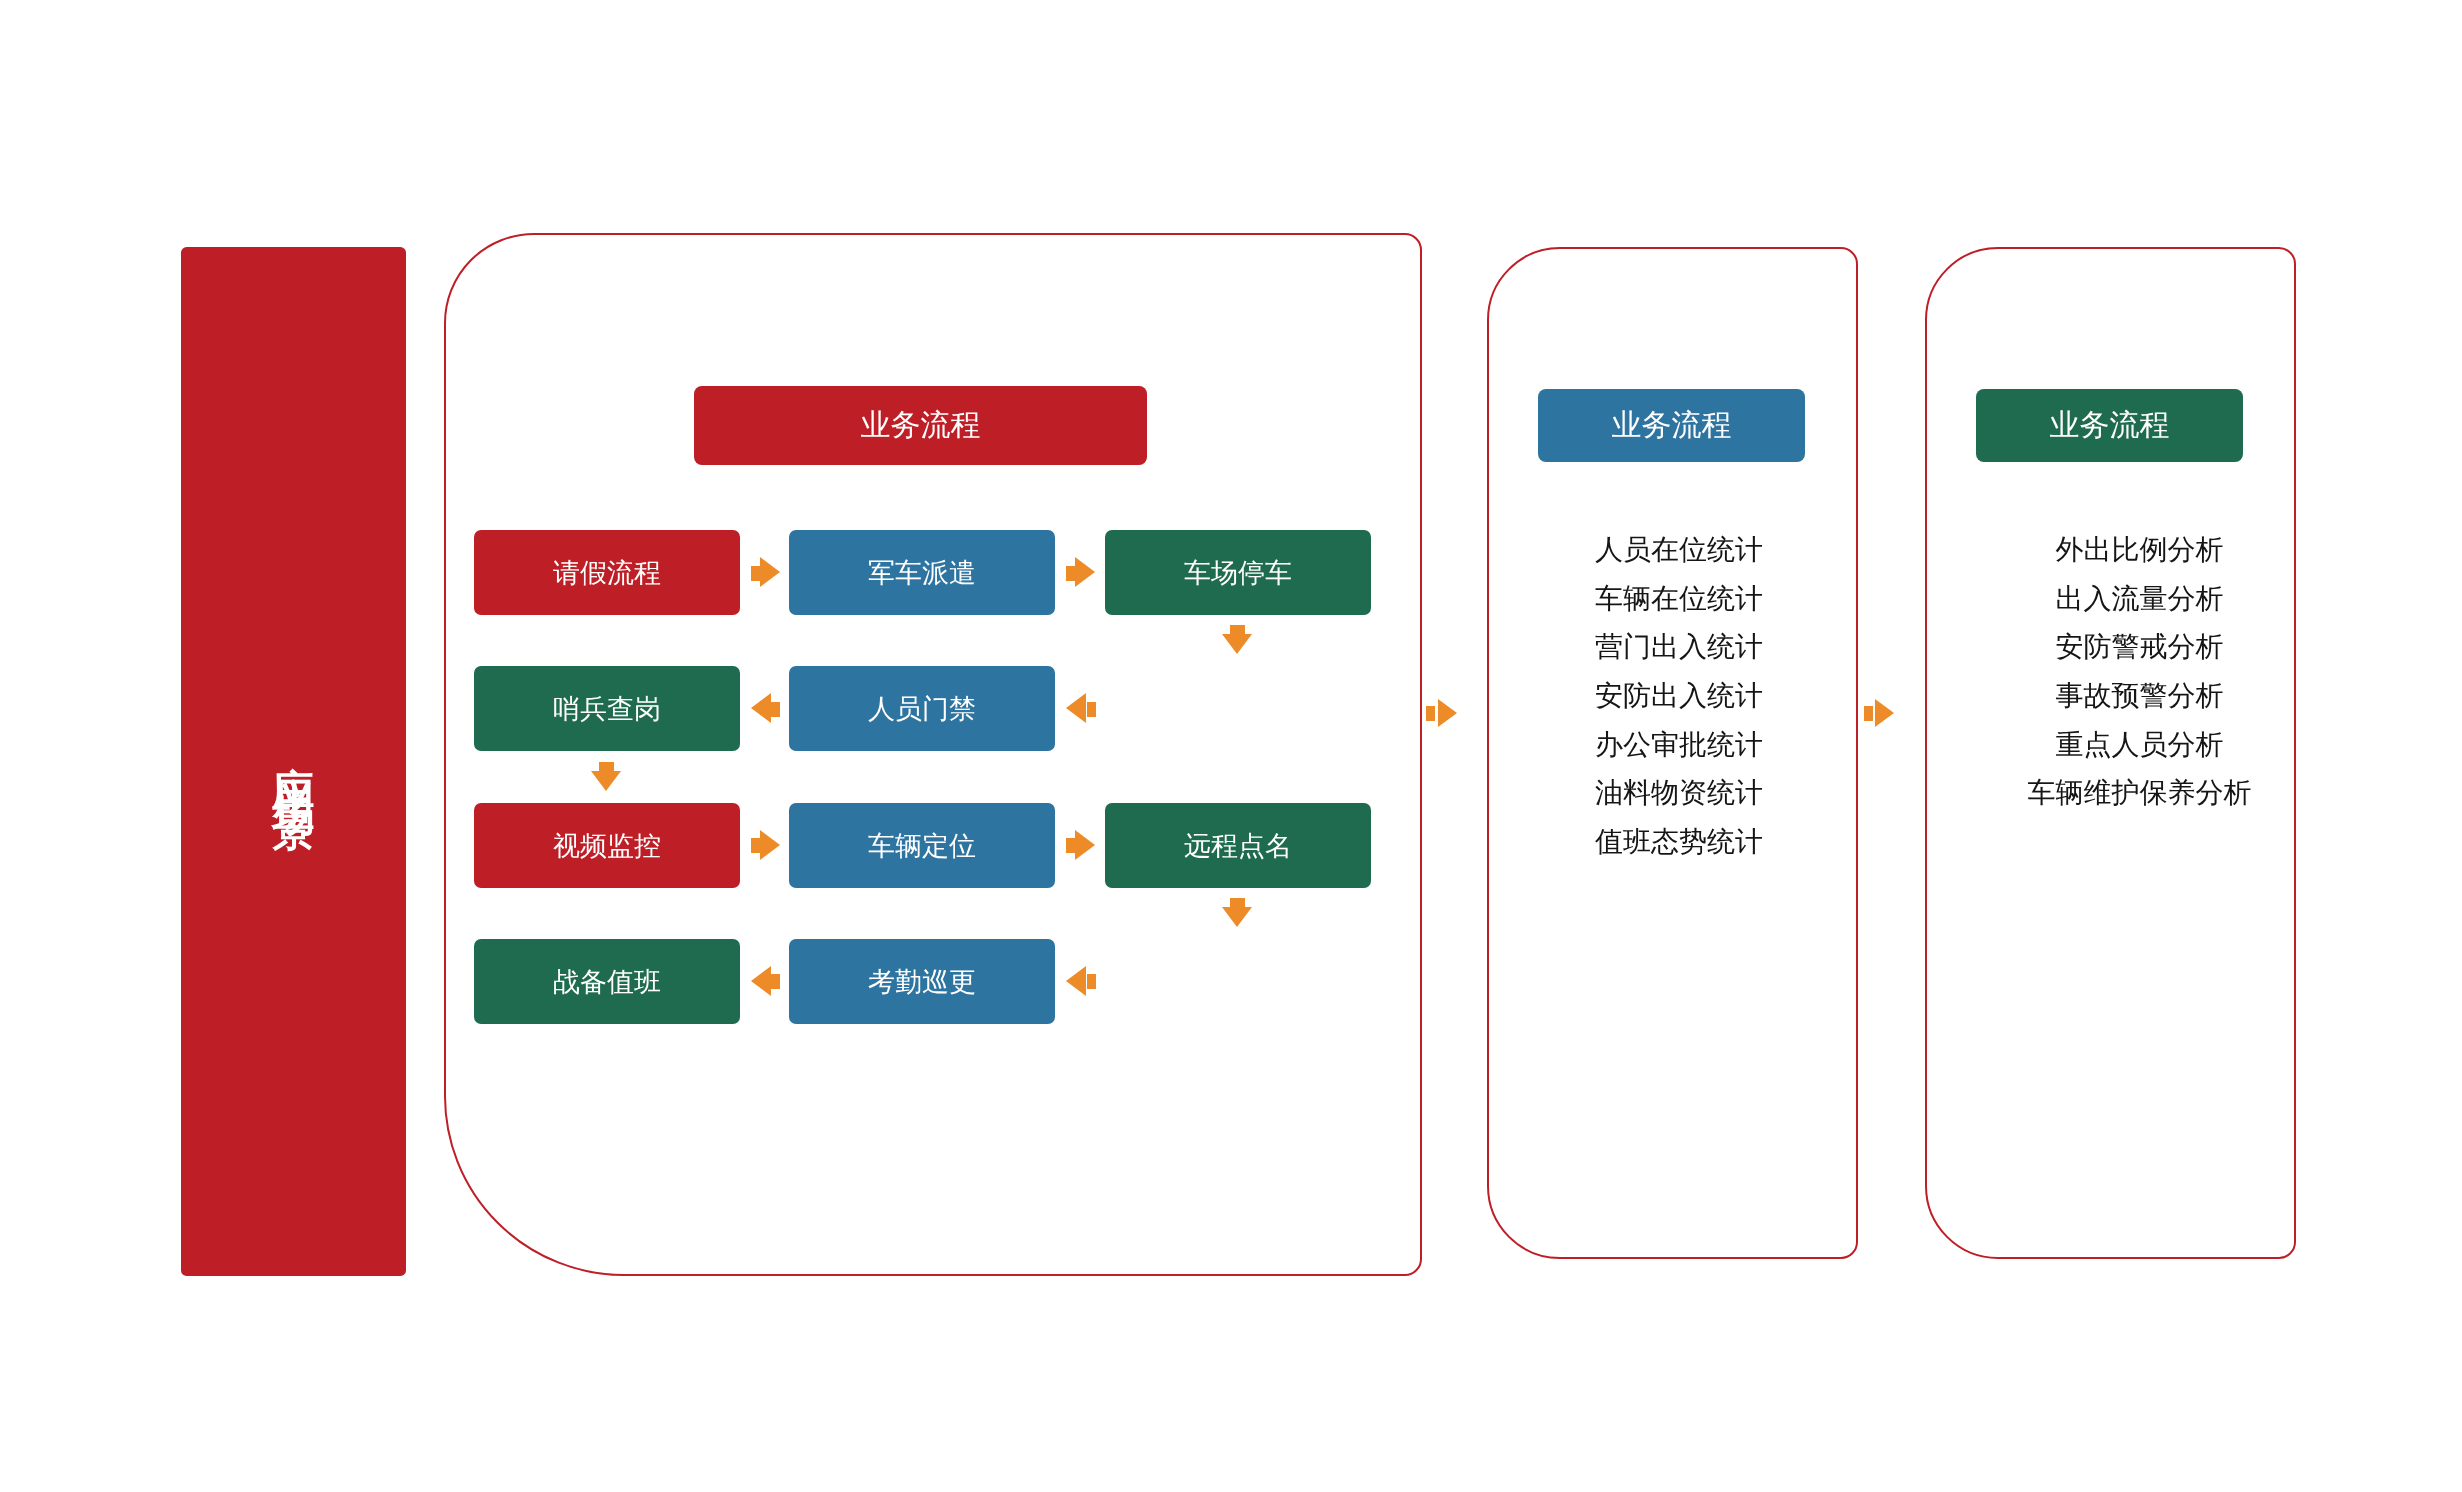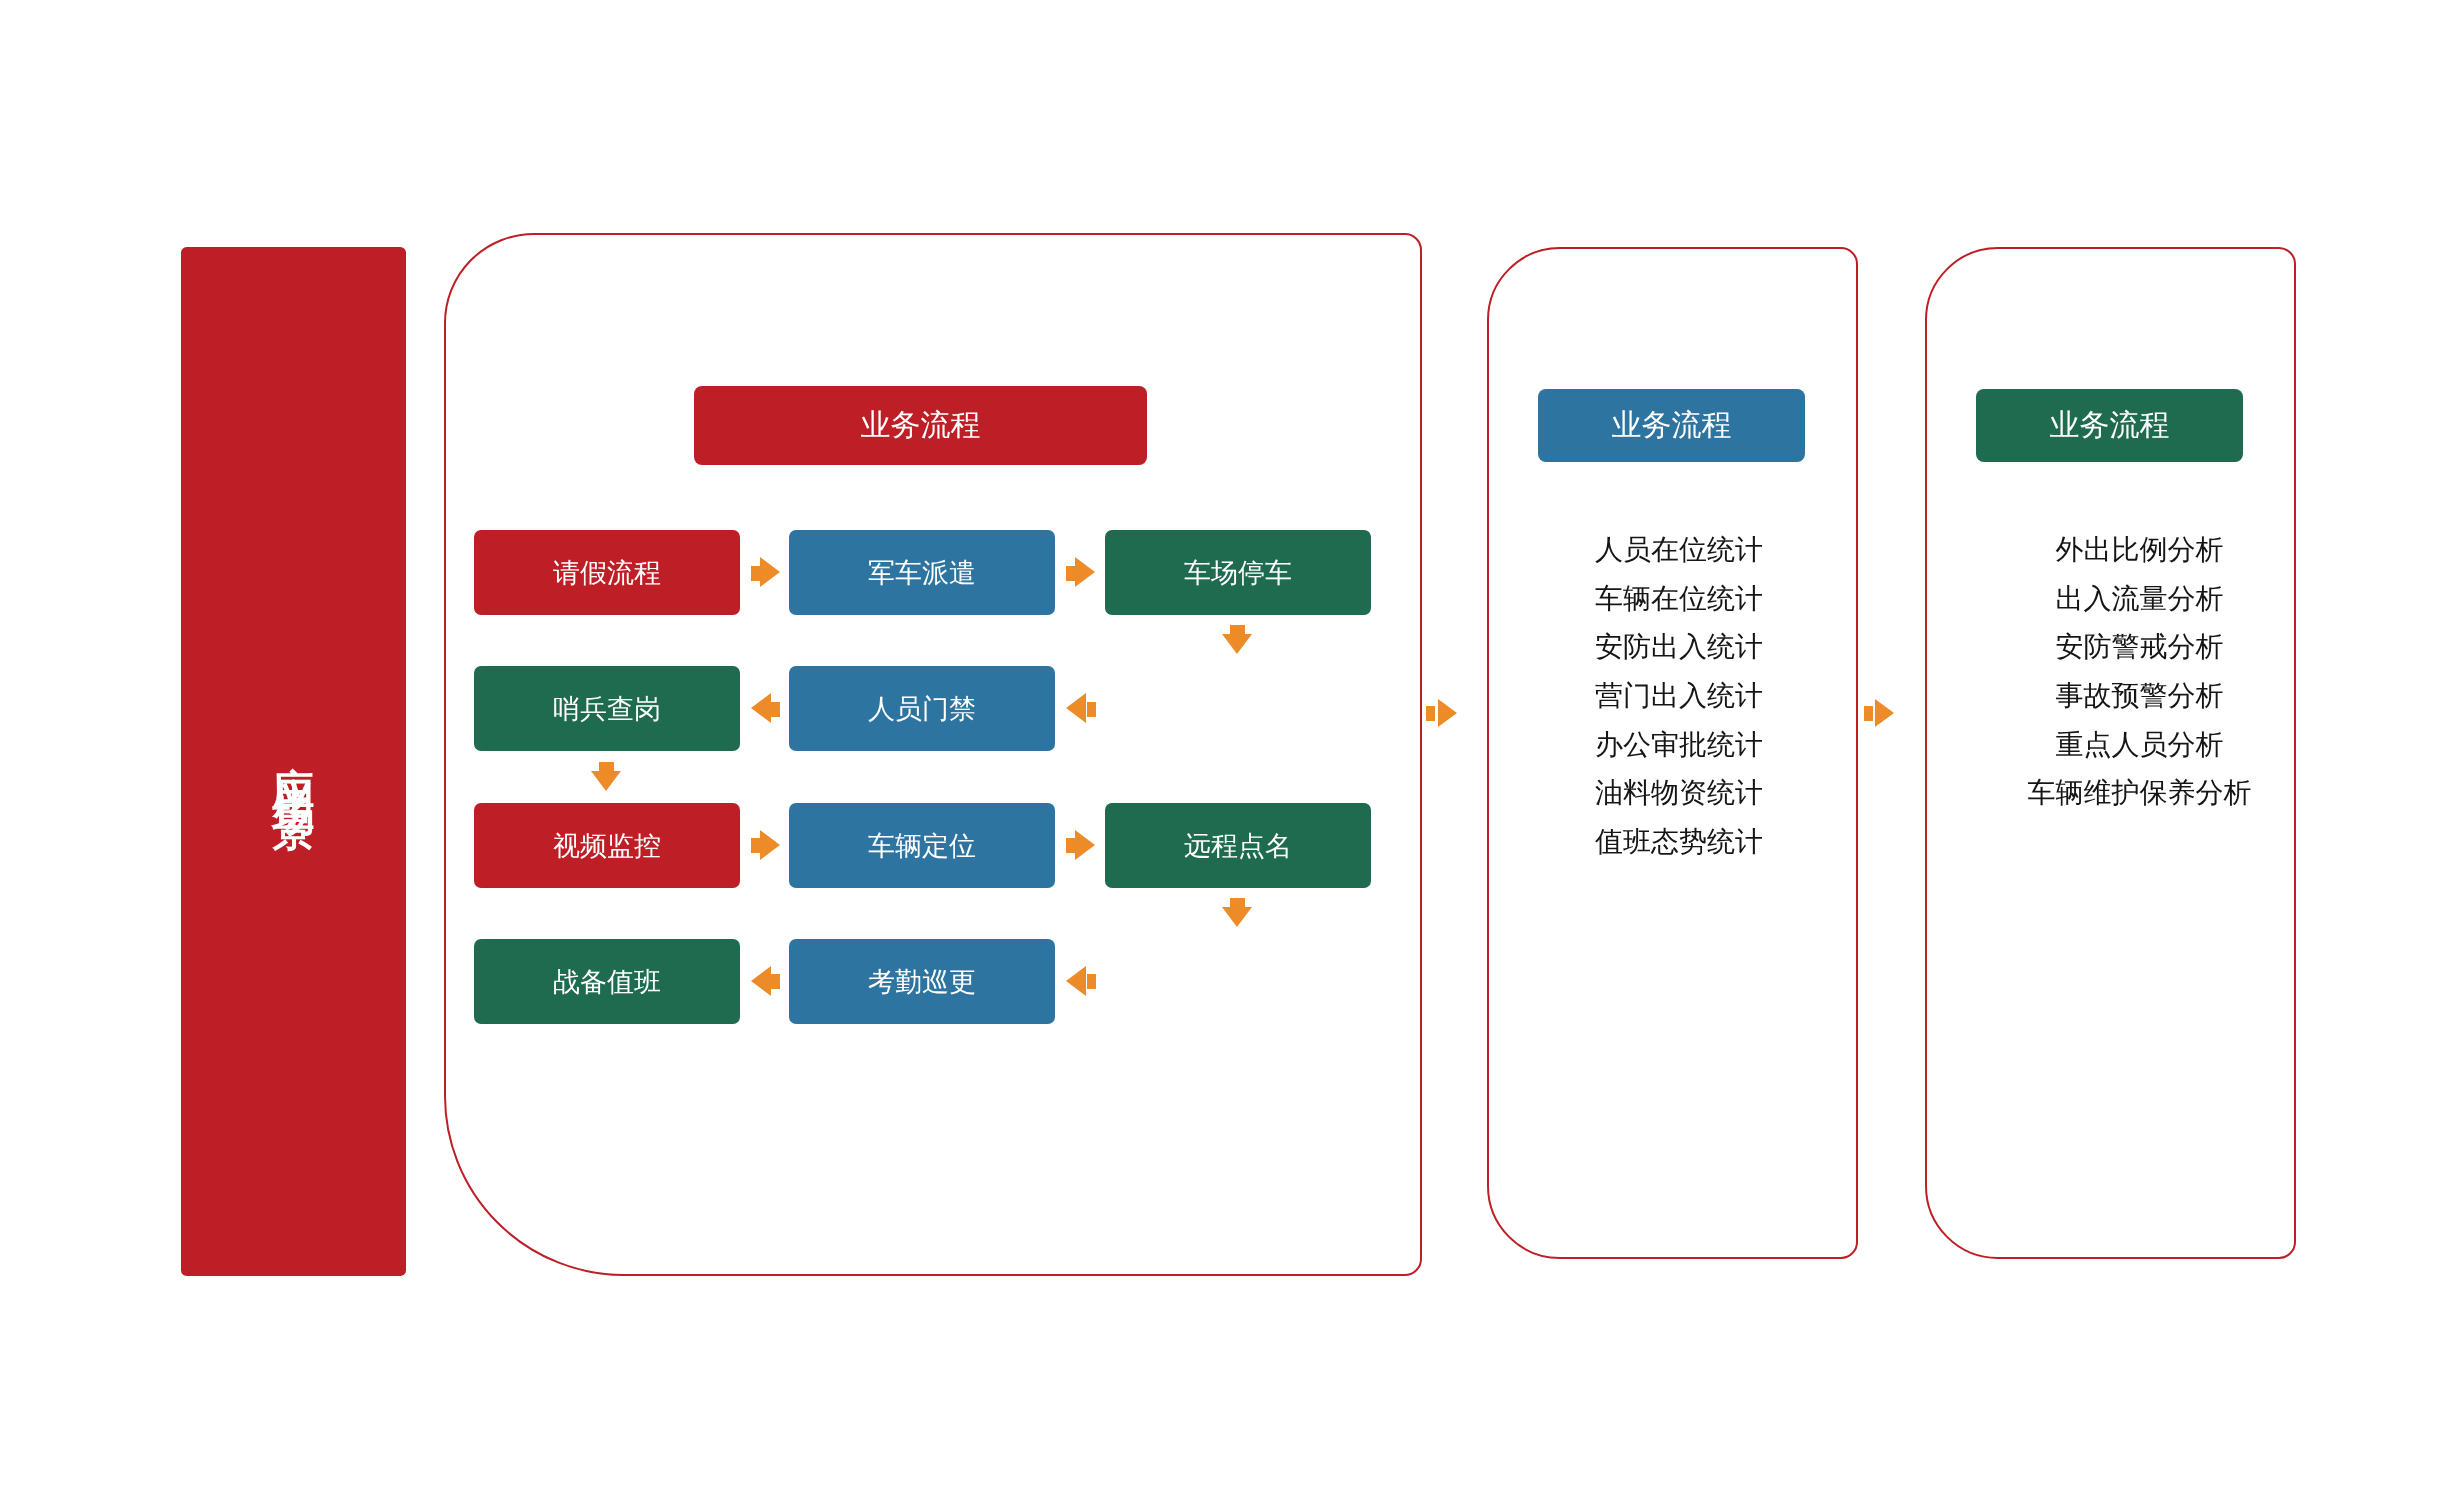--- a/index.html
+++ b/index.html
@@ -266,22 +266,22 @@
   <div class="arrow-tail-h" style="left:771px; top:974px;"></div>
 
   <div class="connector-tail" id="connector-1-tail"></div>
   <div class="connector" id="connector-1"></div>
 
   <div class="panel" id="panel-stats"></div>
   <div class="panel-header" id="header-stats">业务流程</div>
   <div class="list" id="list-stats">
     <div class="list-item">人员在位统计</div>
     <div class="list-item">车辆在位统计</div>
+    <div class="list-item">营门出入统计</div>
     <div class="list-item">安防出入统计</div>
-    <div class="list-item">营门出入统计</div>
     <div class="list-item">办公审批统计</div>
     <div class="list-item">油料物资统计</div>
     <div class="list-item">值班态势统计</div>
   </div>
 
   <div class="connector-tail" id="connector-2-tail"></div>
   <div class="connector" id="connector-2"></div>
 
   <div class="panel" id="panel-analysis"></div>
   <div class="panel-header" id="header-analysis">业务流程</div>

